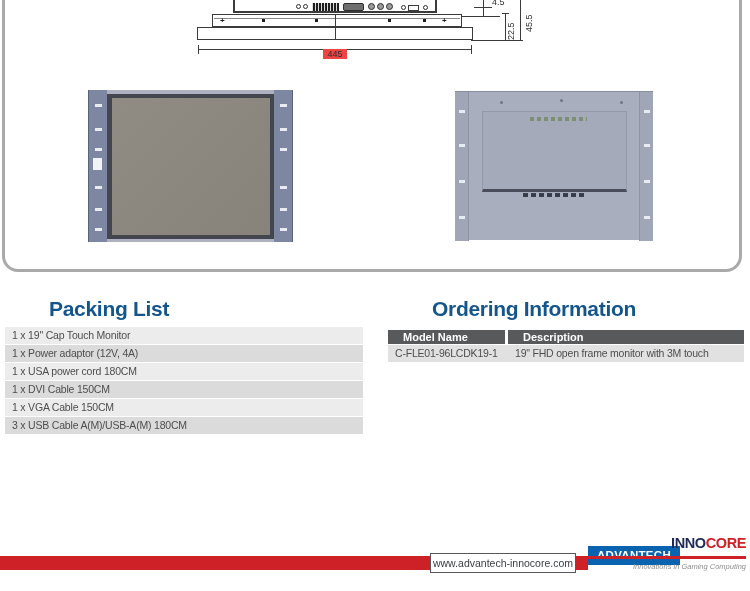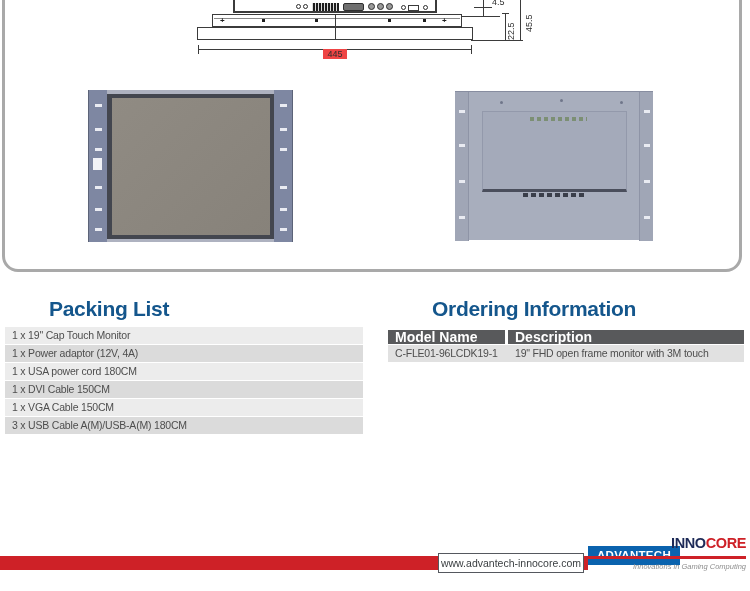--- a/index.html
+++ b/index.html
@@ -67,34 +67,34 @@
   .section-title{position:absolute;font-size:21px;font-weight:bold;letter-spacing:-0.3px;
                  color:#14568C;top:296px;line-height:26px;margin-left:44px;}
   .pack-rows{position:absolute;left:5px;top:327px;width:358px;}
   .pack-row{height:17px;line-height:17px;margin-bottom:1px;padding-left:7px;
             font-size:10.5px;letter-spacing:-0.2px;color:#4E4E4E;}
   .pack-row.odd{background:#ECECEC;}
   .pack-row.even{background:#DBDBDB;}
 
   .order-table{position:absolute;left:388px;top:330px;width:356px;}
   .order-head{display:flex;gap:3px;height:14px;margin-bottom:1px;}
-  .order-head > div{background:#58595B;color:#fff;font-weight:bold;font-size:14px;
-                    line-height:14px;padding-left:7px;}
+  .order-head > div{background:#58595B;color:#fff;font-weight:bold;font-size:11px;
+                    line-height:14px;padding-left:15px;}
   .col-model{width:117px;}
   .col-desc{flex:1;}
   .order-row{display:flex;height:17px;background:#E1E1E1;color:#4E4E4E;font-size:10.5px;
              line-height:17px;letter-spacing:-0.2px;}
   .order-row .cell-model{width:120px;padding-left:7px;}
   .order-row .cell-desc{flex:1;padding-left:7px;}
 
   
   .red-bar{position:absolute;left:0;top:556px;width:588px;height:14px;background:#CE2127;}
   .url-box{position:absolute;left:430px;top:553px;width:146px;height:20px;background:#fff;
            border:1px solid #55585E;text-align:center;font-size:10.5px;line-height:18px;
-           color:#3C4043;margin-left:8px;}
+           color:#3C4043;}
   .adv-logo{position:absolute;left:588px;top:534px;width:92px;height:19px;background:#0A63AE;
             color:#fff;font-weight:bold;font-size:11.5px;line-height:19px;text-align:center;
             letter-spacing:0.3px;margin-top:12px;}
   .inno-logo{position:absolute;right:4px;top:533px;height:20px;font-size:14.5px;
              font-weight:bold;letter-spacing:-0.4px;line-height:20px;white-space:nowrap;}
   .inno-logo .inno{color:#1E2B58;}
   .inno-logo .core{color:#CE2127;}
   .logo-underline{position:absolute;left:588px;top:556px;width:158px;height:3px;background:#CE2127;}
   .tagline{position:absolute;left:588px;top:562px;width:158px;text-align:right;
            font-size:7.5px;font-style:italic;color:#8E8E8E;}

